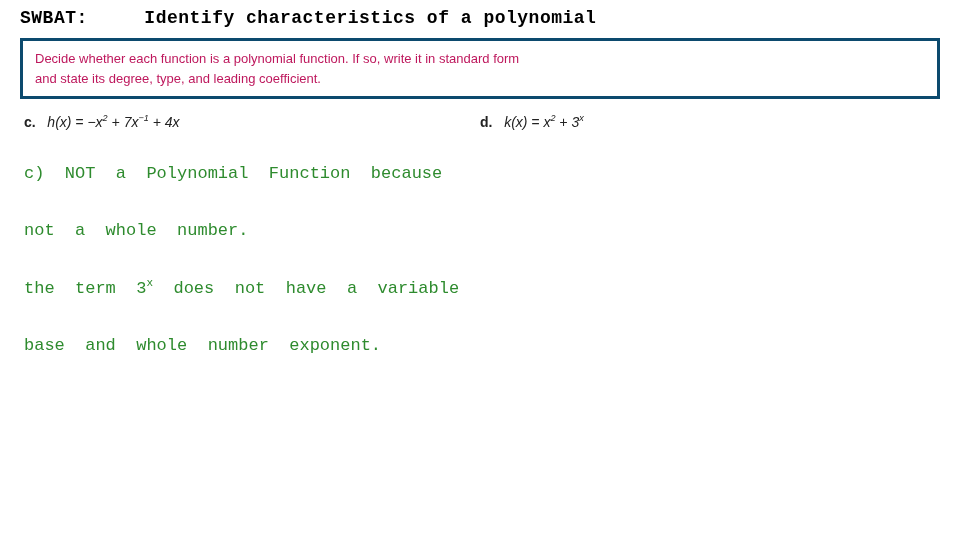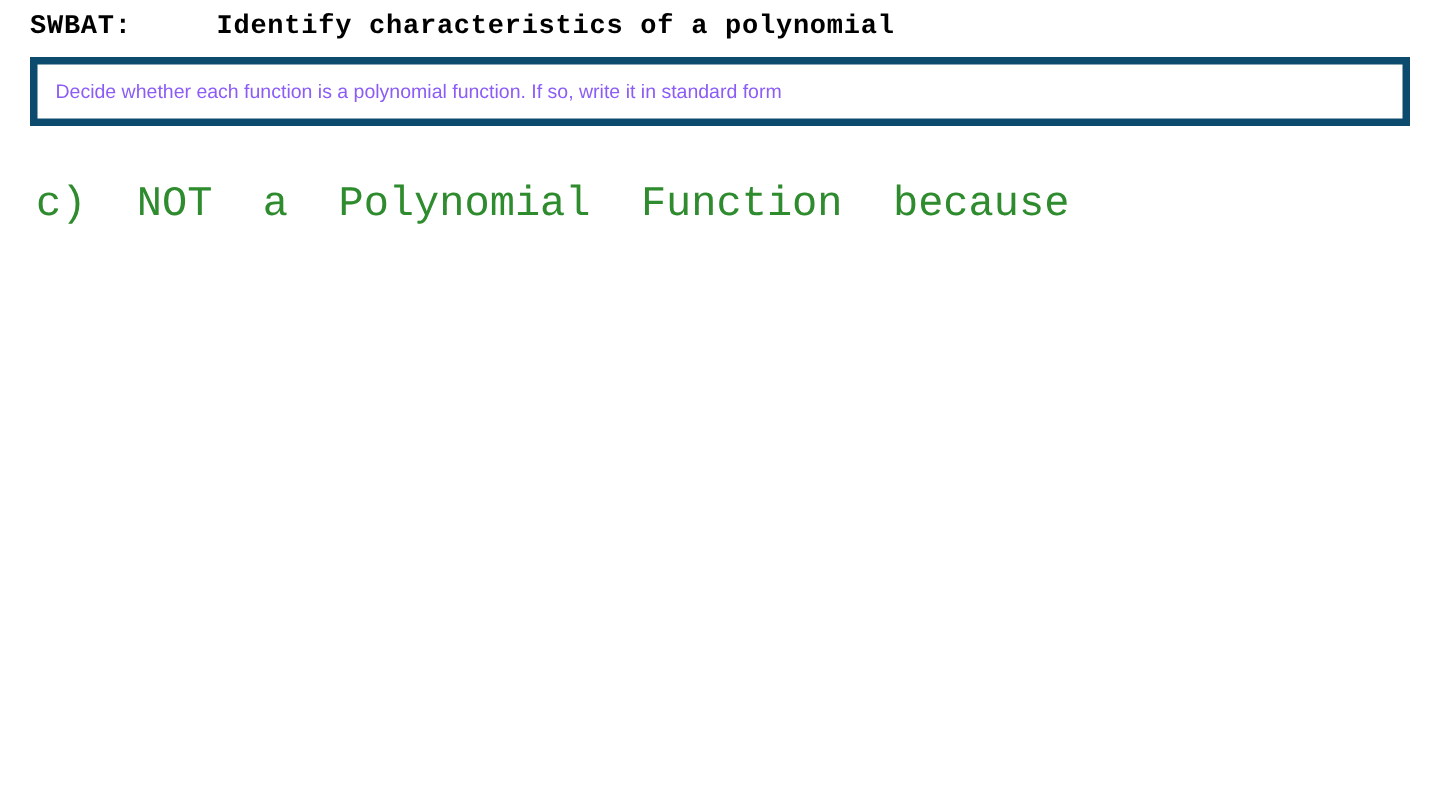--- a/index.html
+++ b/index.html
@@ -30,25 +30,25 @@
       color: #000000;
       margin-bottom: 10px;
       letter-spacing: 0.5px;
     }
 
     .swbat-label {
       font-weight: bold;
     }
 
     .instruction-box {
-      border: 5px solid #0c4a6e;
+      border: 3px solid #0c4a6e;
       padding: 8px 12px;
       margin-bottom: 14px;
       font-size: 13px;
-      color: #8b5cf6;
+      color: #be185d;
       line-height: 1.5;
     }
 
     .problems-row {
       display: flex;
       flex-direction: row;
       gap: 0;
       margin-bottom: 18px;
       padding: 0 4px;
       align-items: flex-start;
@@ -71,21 +71,21 @@
     .answers-section {
       padding: 0 4px;
     }
 
     .answer-block {
       margin-bottom: 24px;
     }
 
     .answer-text {
       font-family: 'Courier New', monospace;
-      font-size: 28px;
+      font-size: 17px;
       color: #2e8b2e;
       line-height: 1.55;
       margin-top: 31px;
     }
 
     sup {
       font-size: 0.65em;
       vertical-align: super;
     }
   </style>
@@ -95,29 +95,55 @@
 <div class="page">
 
   <div class="header-title">
     <span class="swbat-label">SWBAT:</span>
     &nbsp;&nbsp;&nbsp;
     <span>Identify characteristics of a polynomial</span>
   </div>
 
   <div class="instruction-box">
     <div>Decide whether each function is a polynomial function. If so, write it in standard form</div>
+    <div>and state its degree, type, and leading coefficient.</div>
   </div>
 
+  <div class="problems-row">
+    <div class="problem-item">
+      <span class="problem-label">c.</span>
+      &nbsp;
+      <em>
+        h(x) = −x<sup>2</sup> + 7x<sup>−1</sup> + 4x
+      </em>
+    </div>
+    <div class="problem-item">
+      <span class="problem-label">d.</span>
+      &nbsp;
+      <em>
+        k(x) = x<sup>2</sup> + 3<sup>x</sup>
+      </em>
+    </div>
+  </div>
 
   <div class="answers-section">
 
     <div class="answer-block">
       <div class="answer-text">
         c)&nbsp; NOT&nbsp; a&nbsp; Polynomial&nbsp; Function&nbsp; because
       </div>
+      <div class="answer-text">
+        not&nbsp; a&nbsp; whole&nbsp; number.
+      </div>
     </div>
 
     <div class="answer-block">
+      <div class="answer-text">
+        the&nbsp; term&nbsp; 3<sup>x</sup>&nbsp; does&nbsp; not&nbsp; have&nbsp; a&nbsp; variable
+      </div>
+      <div class="answer-text">
+        base&nbsp; and&nbsp; whole&nbsp; number&nbsp; exponent.
+      </div>
     </div>
 
   </div>
 
 </div>
 
 </body></html>

